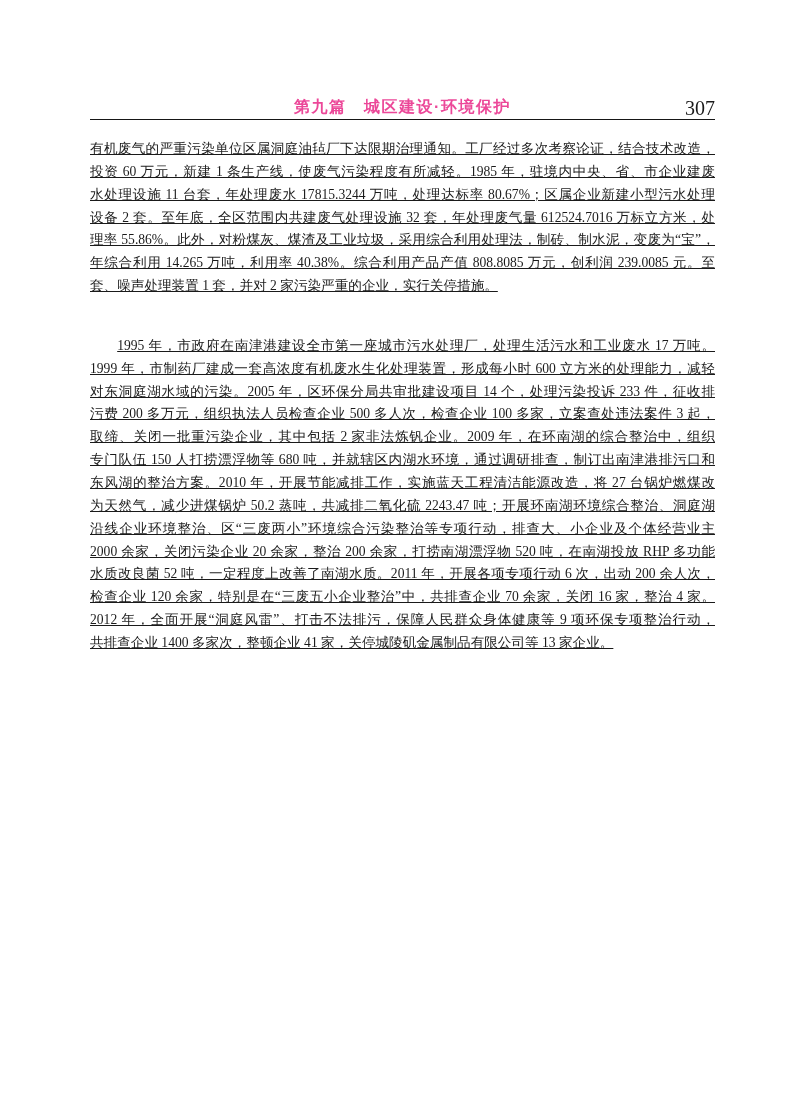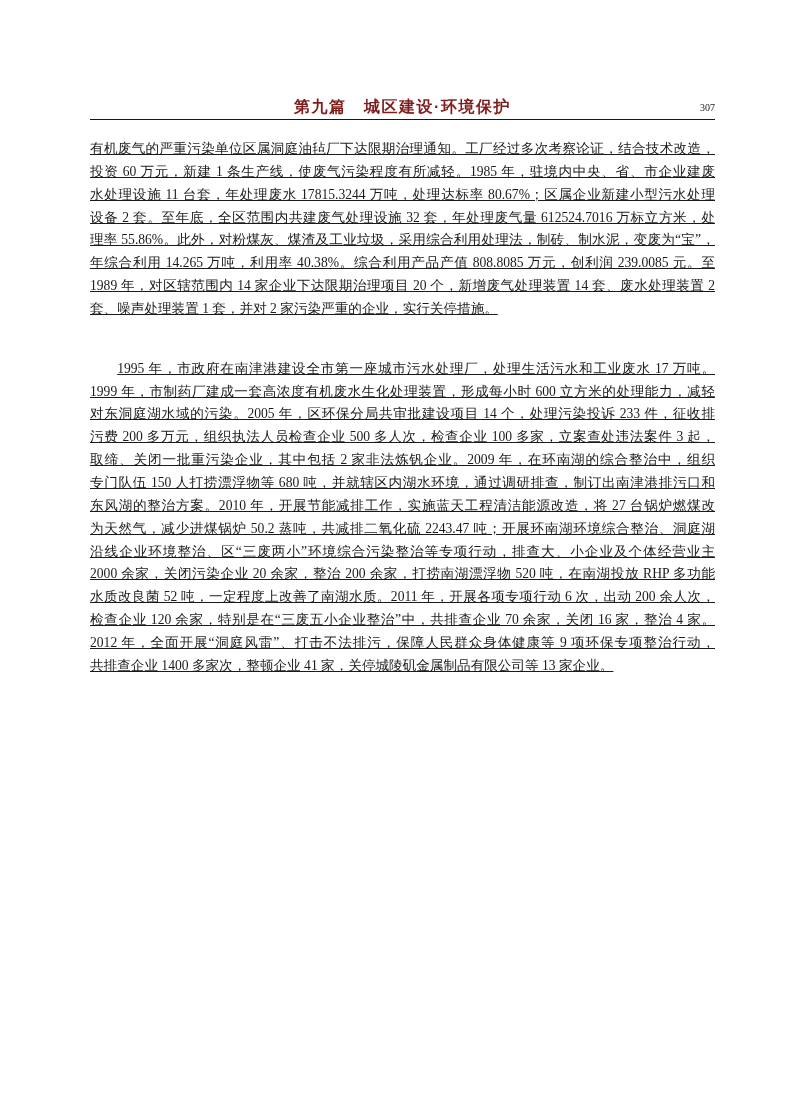--- a/index.html
+++ b/index.html
@@ -26,28 +26,28 @@
     position: absolute;
     left: 50%;
     top: 0;
     transform: translateX(-50%);
     font-family: "Liberation Sans", "DejaVu Sans", sans-serif;
     font-weight: 700;
     font-size: 16px;
     line-height: 20px;
     letter-spacing: 1.5px;
     white-space: nowrap;
-    color: #7f1d1d;
+    color: #ec4899;
   }
   .page-number {
     position: absolute;
     right: 0;
     top: 1px;
     font-family: "Liberation Serif", "DejaVu Serif", serif;
-    font-size: 10px;
+    font-size: 20px;
     line-height: 20px;
     color: #1a1a1a;
   }
   .header-rule {
     position: absolute;
     left: 90px;
     top: 119px;
     width: 625px;
     height: 0;
     border-top: 1.6px solid #161616;
@@ -93,21 +93,20 @@
   </div>
   <div class="header-rule"></div>
   <div class="page-body">
       <div class="paragraph">
         <div class="text-line">有机废气的严重污染单位区属洞庭油毡厂下达限期治理通知。工厂经过多次考察论证，结合技术改造，</div>
         <div class="text-line">投资 60 万元，新建 1 条生产线，使废气污染程度有所减轻。1985 年，驻境内中央、省、市企业建废</div>
         <div class="text-line">水处理设施 11 台套，年处理废水 17815.3244 万吨，处理达标率 80.67%；区属企业新建小型污水处理</div>
         <div class="text-line">设备 2 套。至年底，全区范围内共建废气处理设施 32 套，年处理废气量 612524.7016 万标立方米，处</div>
         <div class="text-line">理率 55.86%。此外，对粉煤灰、煤渣及工业垃圾，采用综合利用处理法，制砖、制水泥，变废为“宝”，</div>
         <div class="text-line">年综合利用 14.265 万吨，利用率 40.38%。综合利用产品产值 808.8085 万元，创利润 239.0085 元。至</div>
-        <div class="text-line">1989 年，对区辖范围内 14 家企业下达限期治理项目 20 个，新增废气处理装置 14 套、废水处理装置 2</div>
         <div class="text-line last">套、噪声处理装置 1 套，并对 2 家污染严重的企业，实行关停措施。</div>
       </div>
       <div class="paragraph">
         <div class="text-line indent">1995 年，市政府在南津港建设全市第一座城市污水处理厂，处理生活污水和工业废水 17 万吨。</div>
         <div class="text-line">1999 年，市制药厂建成一套高浓度有机废水生化处理装置，形成每小时 600 立方米的处理能力，减轻</div>
         <div class="text-line">对东洞庭湖水域的污染。2005 年，区环保分局共审批建设项目 14 个，处理污染投诉 233 件，征收排</div>
         <div class="text-line">污费 200 多万元，组织执法人员检查企业 500 多人次，检查企业 100 多家，立案查处违法案件 3 起，</div>
         <div class="text-line">取缔、关闭一批重污染企业，其中包括 2 家非法炼钒企业。2009 年，在环南湖的综合整治中，组织</div>
         <div class="text-line">专门队伍 150 人打捞漂浮物等 680 吨，并就辖区内湖水环境，通过调研排查，制订出南津港排污口和</div>
         <div class="text-line">东风湖的整治方案。2010 年，开展节能减排工作，实施蓝天工程清洁能源改造，将 27 台锅炉燃煤改</div>

